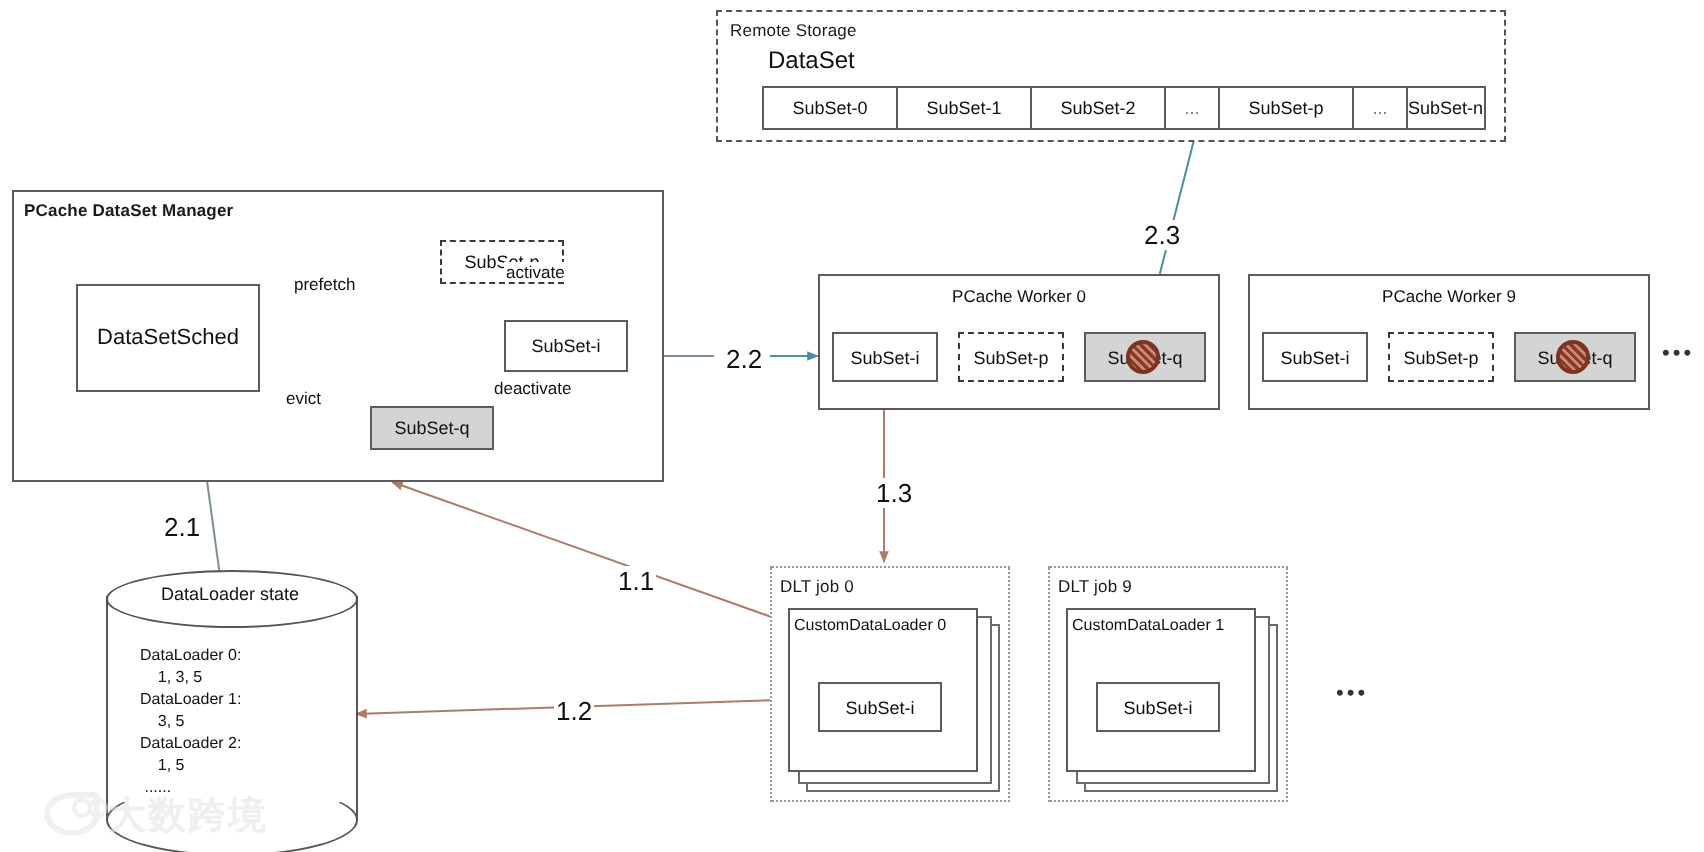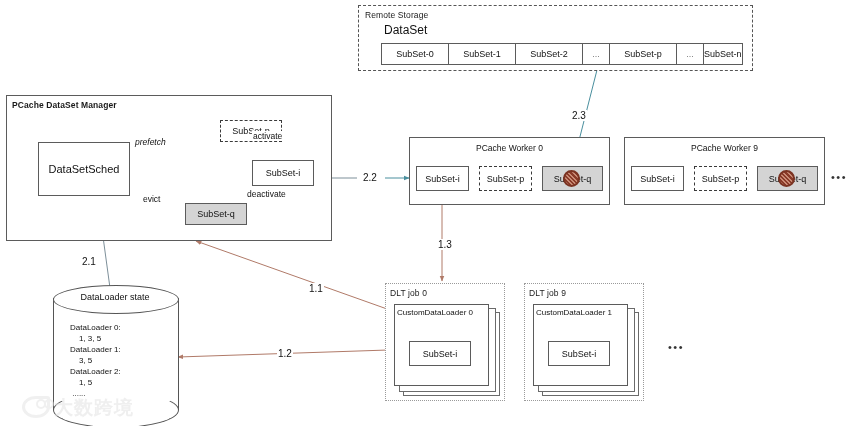--- a/index.html
+++ b/index.html
@@ -62,21 +62,21 @@
   .edge-label{
     position:absolute;
     font-size:8.5px;
     color:#111;
     background:#ffffff;
     padding:0 1px;
     white-space:nowrap;
   }
   .num-label{
     position:absolute;
-    font-size:10px;
+    font-size:13px;
     color:#111;
     background:#ffffff;
     padding:0 1px;
     white-space:nowrap;
   }
   .ellipsis-dots{
     position:absolute;
     font-size:11px;
     color:#333;
     letter-spacing:1.5px;
@@ -261,21 +261,21 @@
   <div class="group-title" style="left:12px;top:100px;font-weight:bold;">PCache DataSet Manager</div>
 
   <div class="abs solid-box cell" style="left:38px;top:142px;width:92px;height:54px;font-size:11px;">DataSetSched</div>
 
   <div class="abs subset-dashed cell" style="left:220px;top:120px;width:62px;height:22px;">SubSet-p</div>
 
   <div class="abs subset-solid cell" style="left:252px;top:160px;width:62px;height:26px;">SubSet-i</div>
 
   <div class="abs subset-gray cell" style="left:185px;top:203px;width:62px;height:22px;">SubSet-q</div>
 
-  <div class="edge-label" style="left:134px;top:137px;font-style:italic;">prefetch</div>
+  <div class="edge-label" style="left:146px;top:137px;">prefetch</div>
   <div class="edge-label" style="left:142px;top:194px;">evict</div>
   <div class="edge-label" style="left:252px;top:131px;">activate</div>
   <div class="edge-label" style="left:246px;top:189px;">deactivate</div>
 
   <div class="abs solid-box" style="left:409px;top:137px;width:201px;height:68px;"></div>
   <div class="abs" style="left:409px;top:143px;width:201px;text-align:center;font-size:8.5px;color:#111;">PCache Worker 0</div>
   <div class="abs subset-solid cell" style="left:416px;top:166px;width:53px;height:25px;">SubSet-i</div>
   <div class="abs subset-dashed cell" style="left:479px;top:166px;width:53px;height:25px;">SubSet-p</div>
   <div class="abs subset-gray cell" style="left:542px;top:166px;width:61px;height:25px;">SubSet-q</div>
   <div class="no-icon" style="left:563px;top:170px;"></div>

